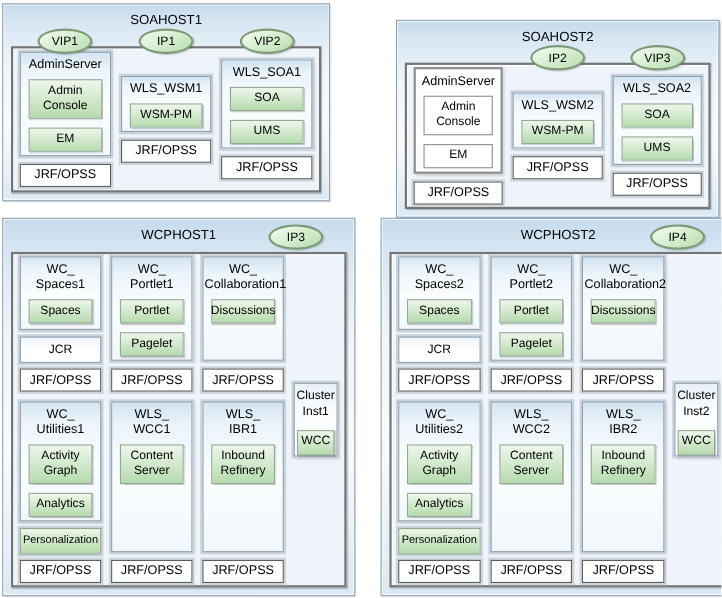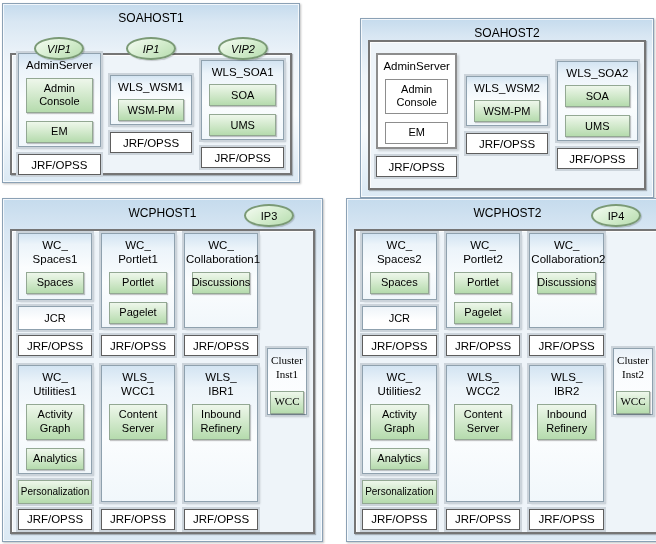--- a/index.html
+++ b/index.html
@@ -12,21 +12,21 @@
         box-shadow:1px 1px 2px rgba(0,0,0,.25), inset 0 0 0 1px rgba(255,255,255,.75);
         display:flex;flex-direction:column;box-sizing:border-box;}
   #soahost1{left:2px;top:3px;width:298px;height:180px;}
   #soahost2{left:360px;top:18px;width:294px;height:180px;}
   #wcphost1{left:2px;top:198px;width:321px;height:344px;}
   #wcphost2{left:346px;top:198px;width:323px;height:344px;}
 
   .host-title{text-align:center;font-size:12px;padding-top:7px;line-height:14px;}
 
   
-  .oval-row{display:flex;margin:12px 10px -7px;height:23px;position:relative;z-index:3;font-style:italic;}
+  .oval-row{display:flex;margin:1px 10px -7px;height:23px;position:relative;z-index:3;}
   .oval-cell{flex:1;display:flex;justify-content:center;}
   .oval{min-width:50px;height:23px;border-radius:50%;box-sizing:border-box;
         background:linear-gradient(150deg,#f5fbf3 0%,#d9efd3 45%,#b7ddaf 100%);
         border:2px solid #7b9a76;box-shadow:1px 1px 1px rgba(0,0,0,.18);
         display:flex;align-items:center;justify-content:center;
         font-size:11px;padding:0 6px;}
   .wcp-header{position:relative;height:30px;flex:0 0 auto;}
   .wcp-oval{position:absolute;top:5px;width:50px;z-index:3;}
   #wcphost1 .wcp-oval{left:241px;}
   #wcphost2 .wcp-oval{left:244px;}
@@ -71,21 +71,21 @@
 
   
   .wcp-frame{margin:0 7px 7px;flex:1;}
   .wcp-main{flex:1;display:flex;flex-direction:column;gap:5px;min-width:0;}
   .band{display:flex;gap:5px;min-height:0;}
   .band1{flex:0 0 127px;}
   .band2{flex:1;}
   .cluster{flex:0 0 40px;margin:2px;box-sizing:border-box;
            background:linear-gradient(180deg,#e9f1f8 0%,#fafcfe 35%,#fdfeff 100%);
            border:1px solid #8fa1ae;box-shadow:0 0 0 2px #cbd3da, 2px 2px 2px rgba(0,0,0,.18);
-           display:flex;flex-direction:column;align-items:center;font-family:Liberation Serif, serif;}
+           display:flex;flex-direction:column;align-items:center;}
   .cluster-title{font-size:11px;text-align:center;padding-top:5px;line-height:1.25;white-space:pre-line;}
   .cluster .comp{width:34px;margin:9px 0 0;flex:0 0 auto;min-height:23px;}
 </style>
 </head>
 <body>
 
 <div id="canvas">
 
   <div class="host" id="soahost1">
     <div class="host-title">SOAHOST1</div>
@@ -123,20 +123,29 @@
           <div class="comp">SOA</div>
           <div class="comp">UMS</div>
         </div>
         <div class="footer">JRF/OPSS</div>
       </div>
     </div>
   </div>
 
   <div class="host" id="soahost2">
     <div class="host-title">SOAHOST2</div>
+    <div class="oval-row">
+      <div class="oval-cell"></div>
+      <div class="oval-cell">
+        <div class="oval">IP2</div>
+      </div>
+      <div class="oval-cell">
+        <div class="oval">VIP3</div>
+      </div>
+    </div>
     <div class="frame">
       <div class="col passive">
         <div class="server">
           <div class="server-title">AdminServer</div>
           <div class="comp">Admin
 Console</div>
           <div class="comp">EM</div>
         </div>
         <div class="footer">JRF/OPSS</div>
       </div>

